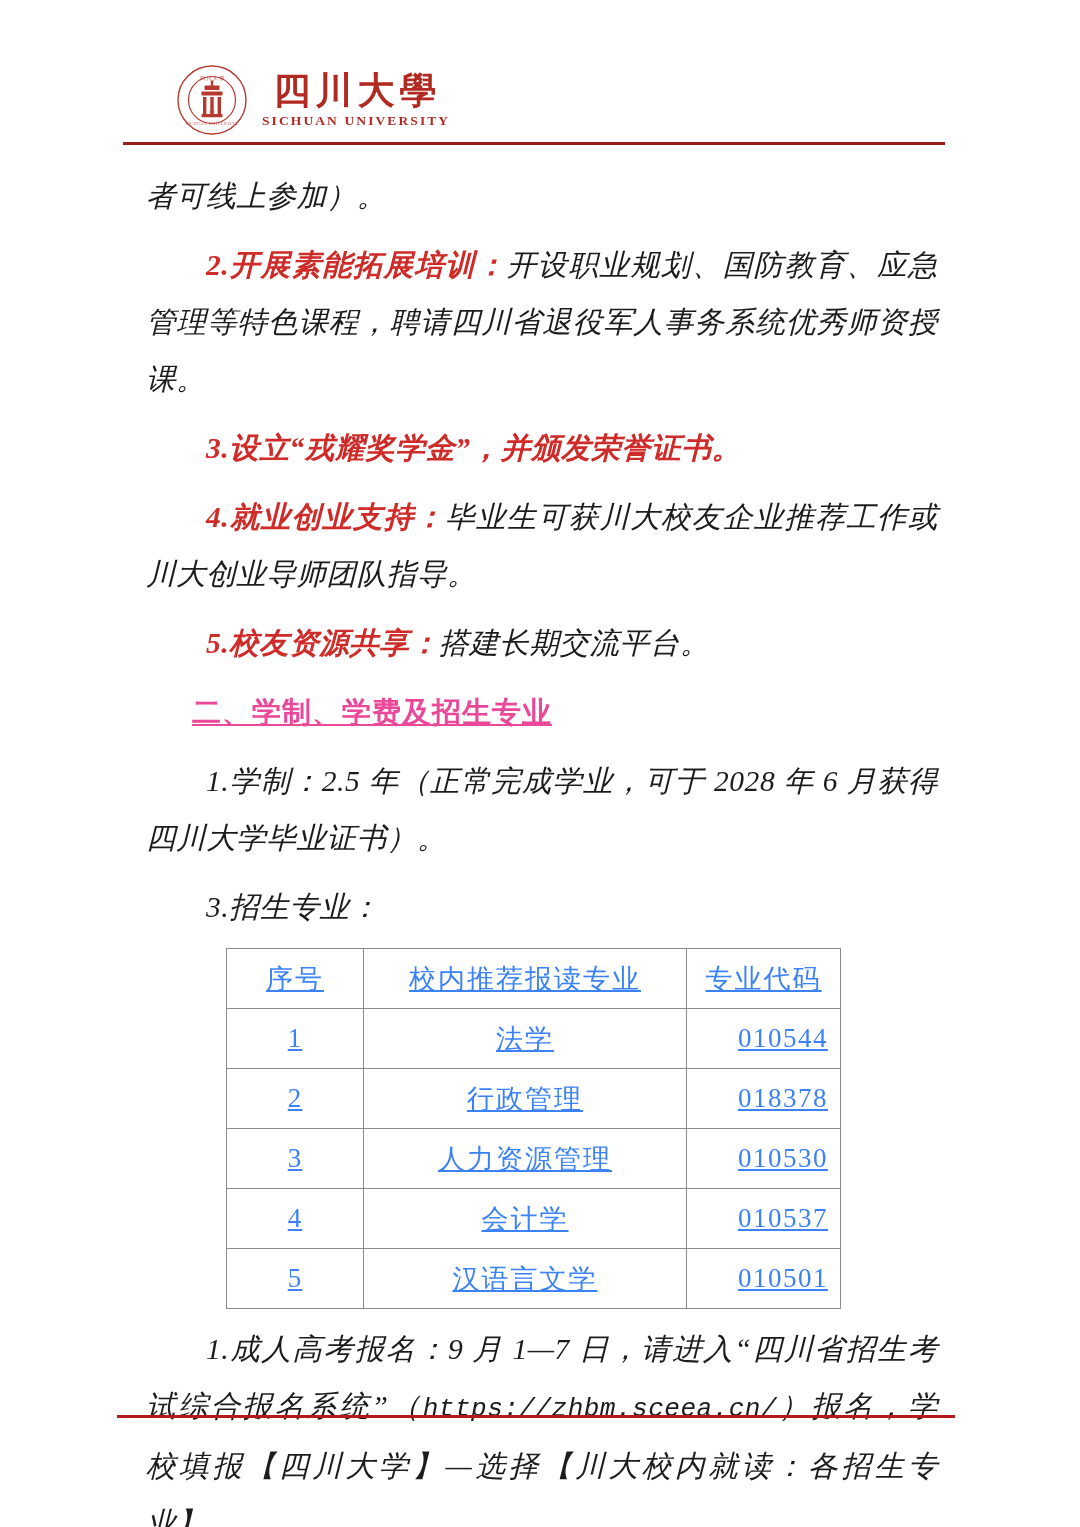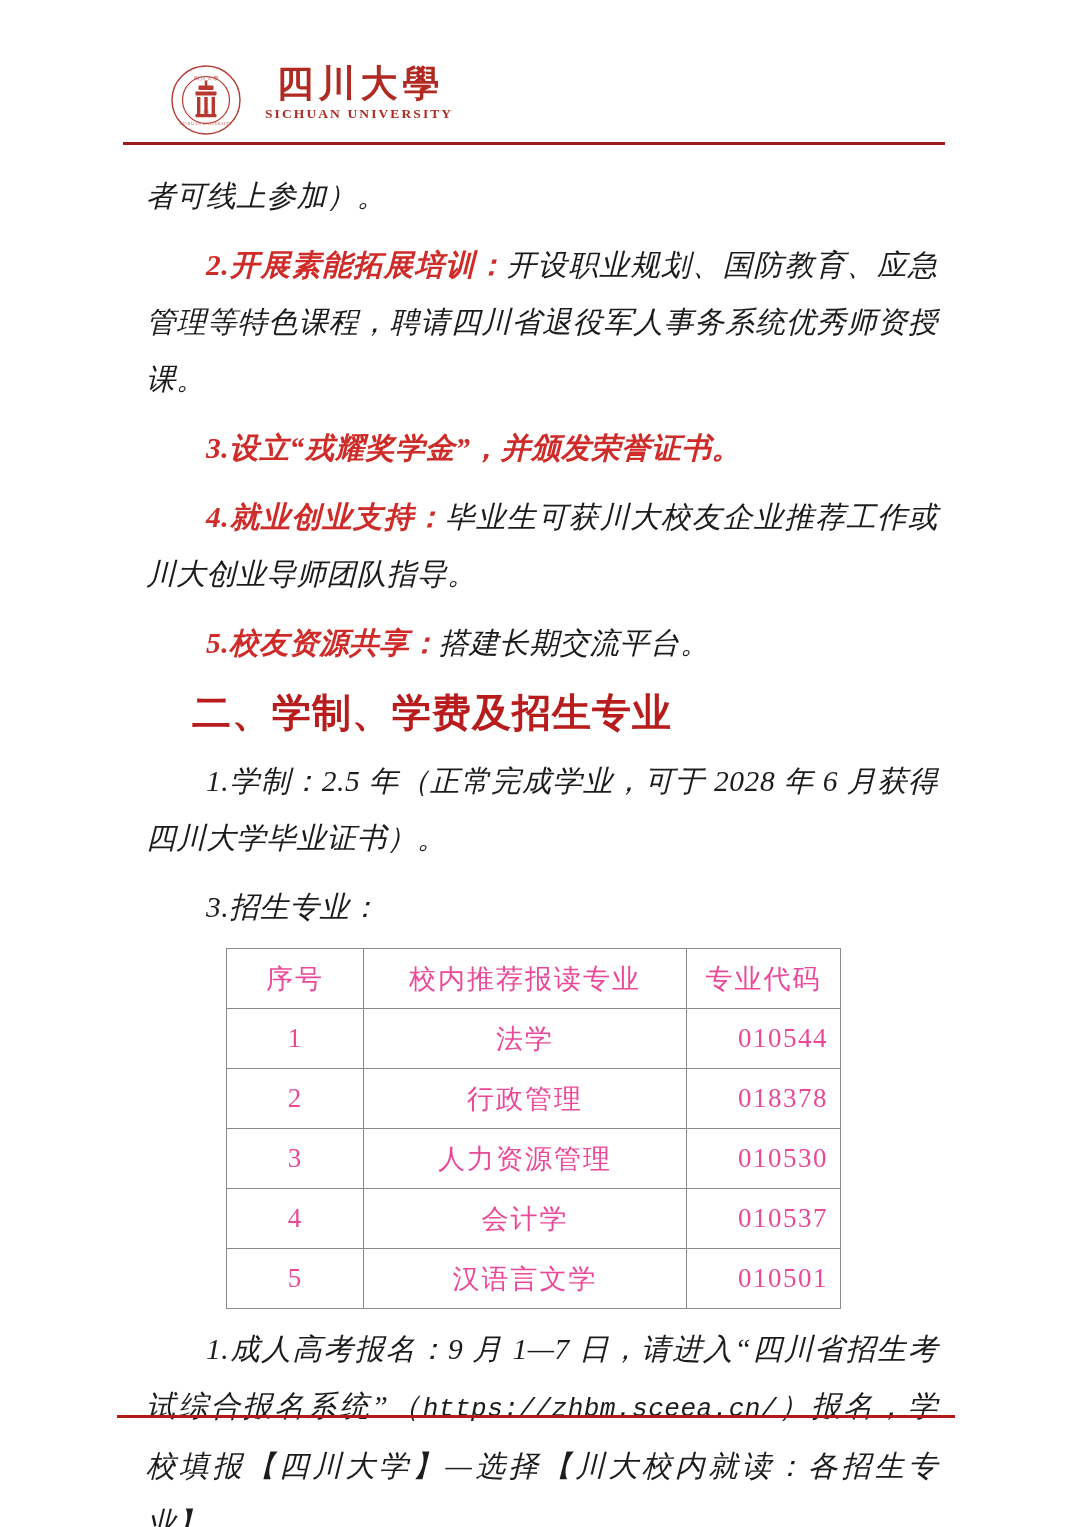--- a/index.html
+++ b/index.html
@@ -26,25 +26,25 @@
   
   .letterhead {
     position: absolute;
     left: 0;
     top: 0;
     width: 1080px;
     height: 150px;
   }
   .logo-block {
     position: absolute;
-    left: 170px;
+    left: 176px;
     top: 64px;
     display: flex;
-    align-items: flex-start;
-    gap: 21px;
+    align-items: center;
+    gap: 12px;
   }
   .seal {
     position: relative;
     width: 72px;
     height: 72px;
     flex: 0 0 auto;
   }
   .seal svg { display: block; }
 
   .wordmark {
@@ -119,27 +119,28 @@
     font-weight: 700;
     letter-spacing: 0.5px;
   }
   .all-red {
     color: #cf2b28;
     font-weight: 700;
   }
 
   .heading {
     font-family: "DejaVu Sans", "Liberation Sans", sans-serif;
-    font-size: 39px;
-    font-weight: 700;
-    color: #b91c1c;
+    font-size: 29px;
+    font-weight: 700;
+    color: #ec4899;
     line-height: 57px;
     margin: 0;
     text-indent: 58px;
     letter-spacing: 1px;
+    text-decoration: underline;
   }
 
   .mono-url {
     font-family: "Liberation Mono", "DejaVu Sans Mono", monospace;
     font-size: 26px;
     letter-spacing: 0.5px;
   }
 
   
   .majors-table-wrap {
@@ -152,22 +153,23 @@
     table-layout: fixed;
   }
   table.majors td, table.majors th {
     border: 1.6px solid #8a8a8a;
     height: 57px;
     text-align: center;
     vertical-align: middle;
     font-weight: 400;
     font-size: 27px;
     letter-spacing: 2px;
-    color: #ec4899;
-    font-family: "Liberation Serif", "DejaVu Serif", serif;
+    color: #3b82f6;
+    font-family: "Liberation Serif", "DejaVu Serif", serif;
+    text-decoration: underline;
   }
   table.majors col.c1 { width: 137px; }
   table.majors col.c2 { width: 323px; }
   table.majors col.c3 { width: 154px; }
   table.majors .num {
     font-family: "Liberation Serif", "DejaVu Serif", serif;
     letter-spacing: 1px;
   }
   table.majors .code {
     font-family: "Liberation Serif", "DejaVu Serif", serif;

